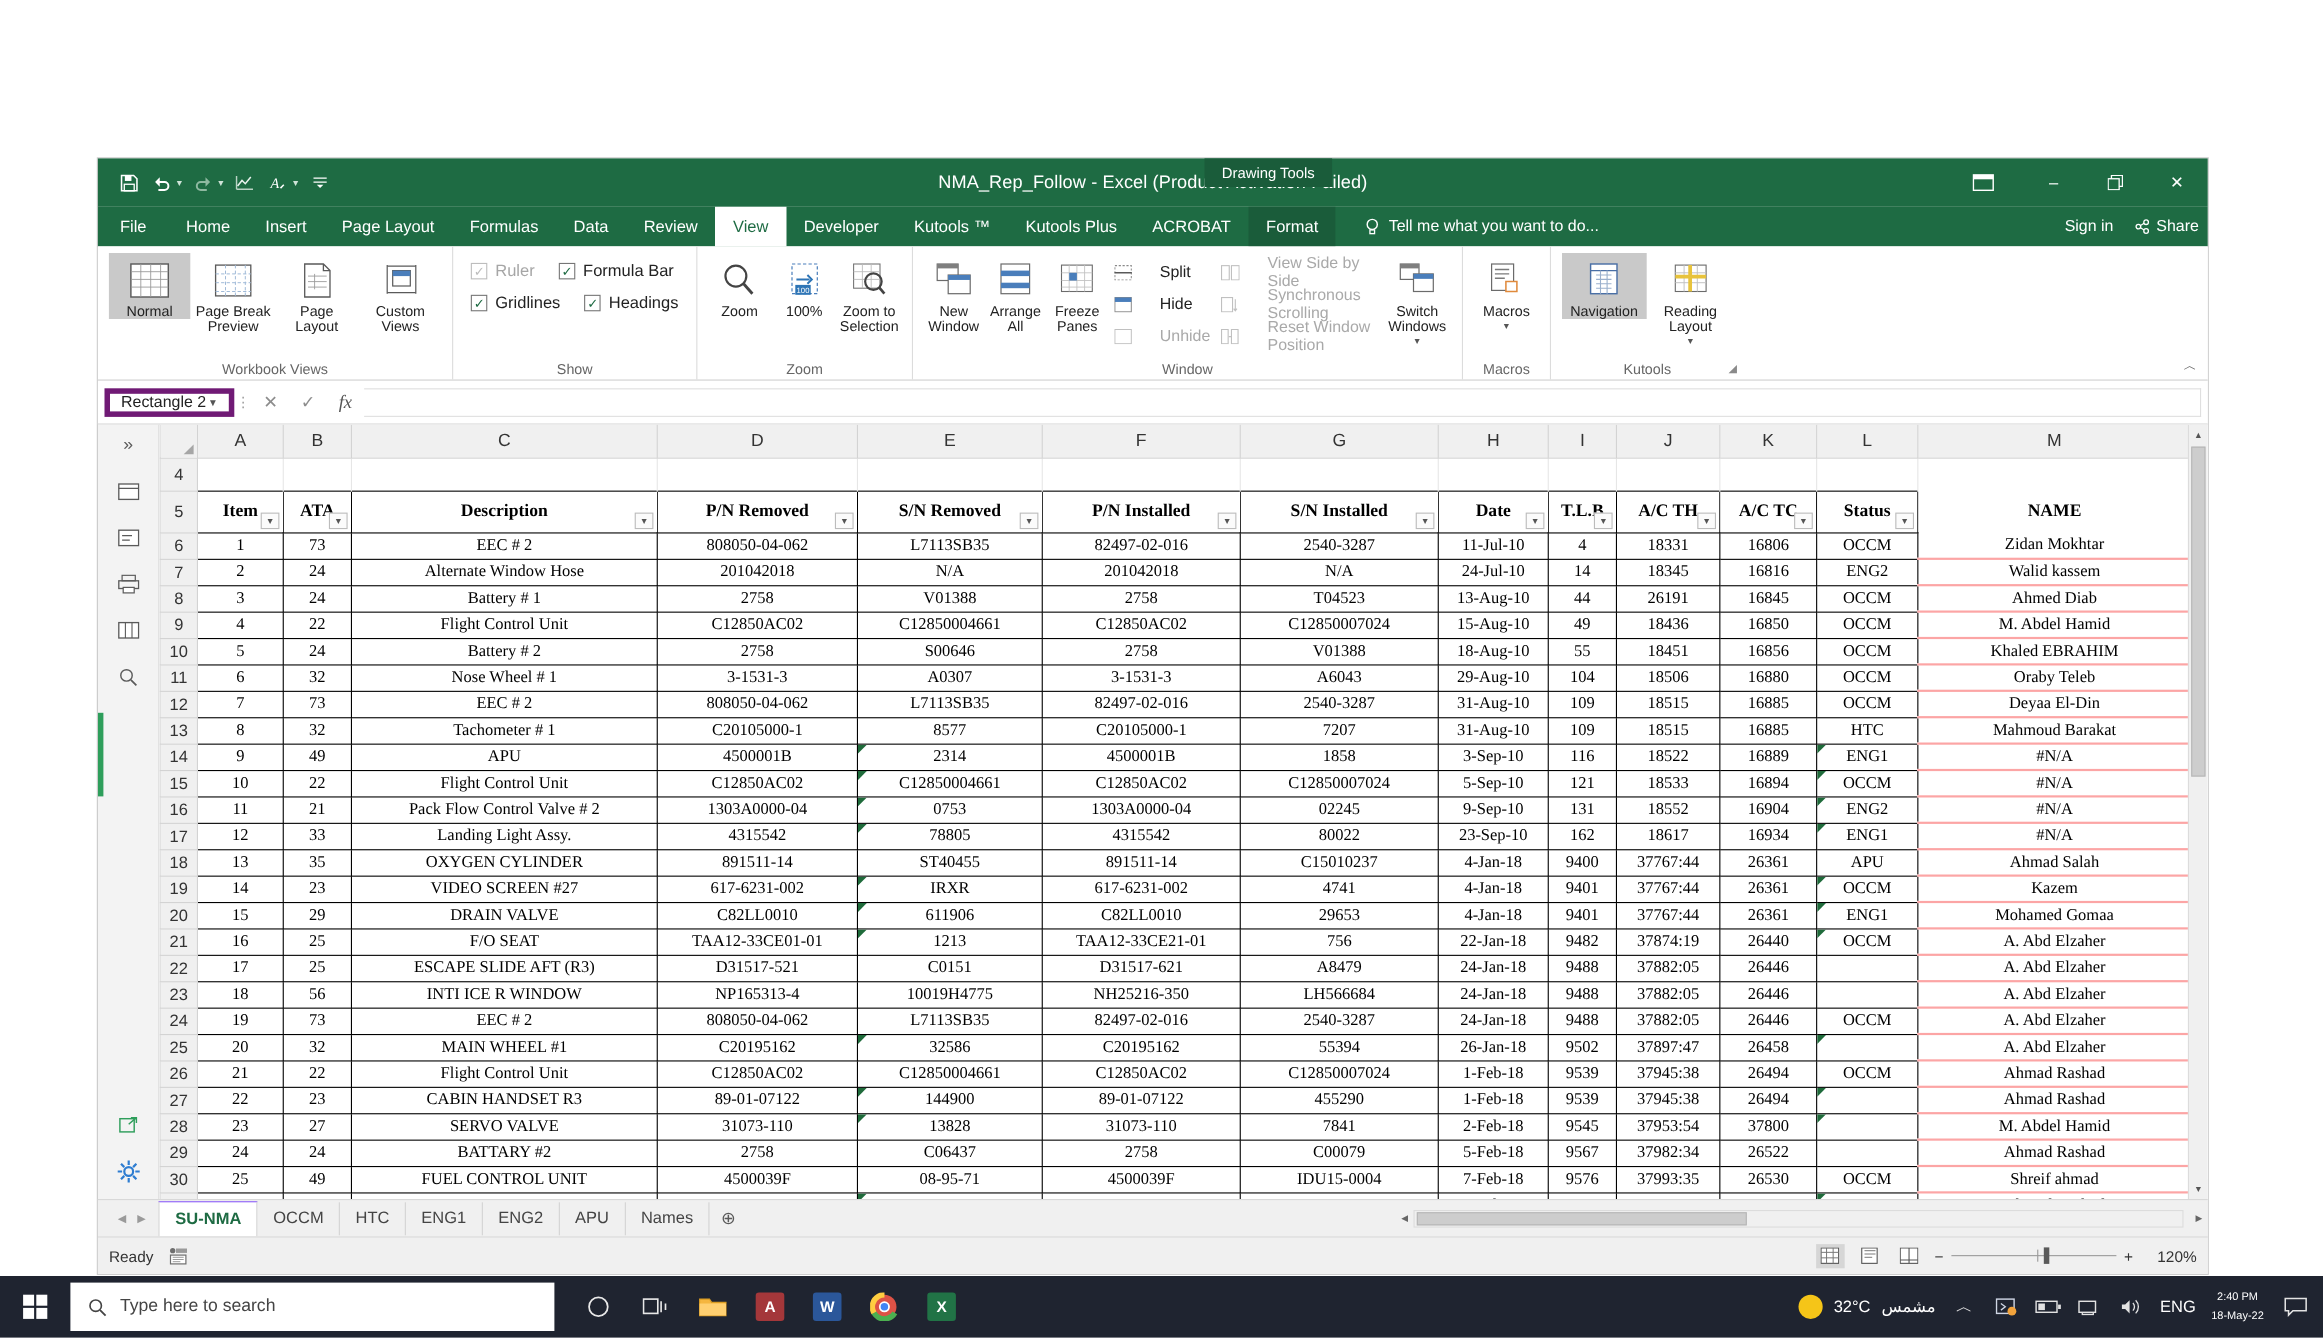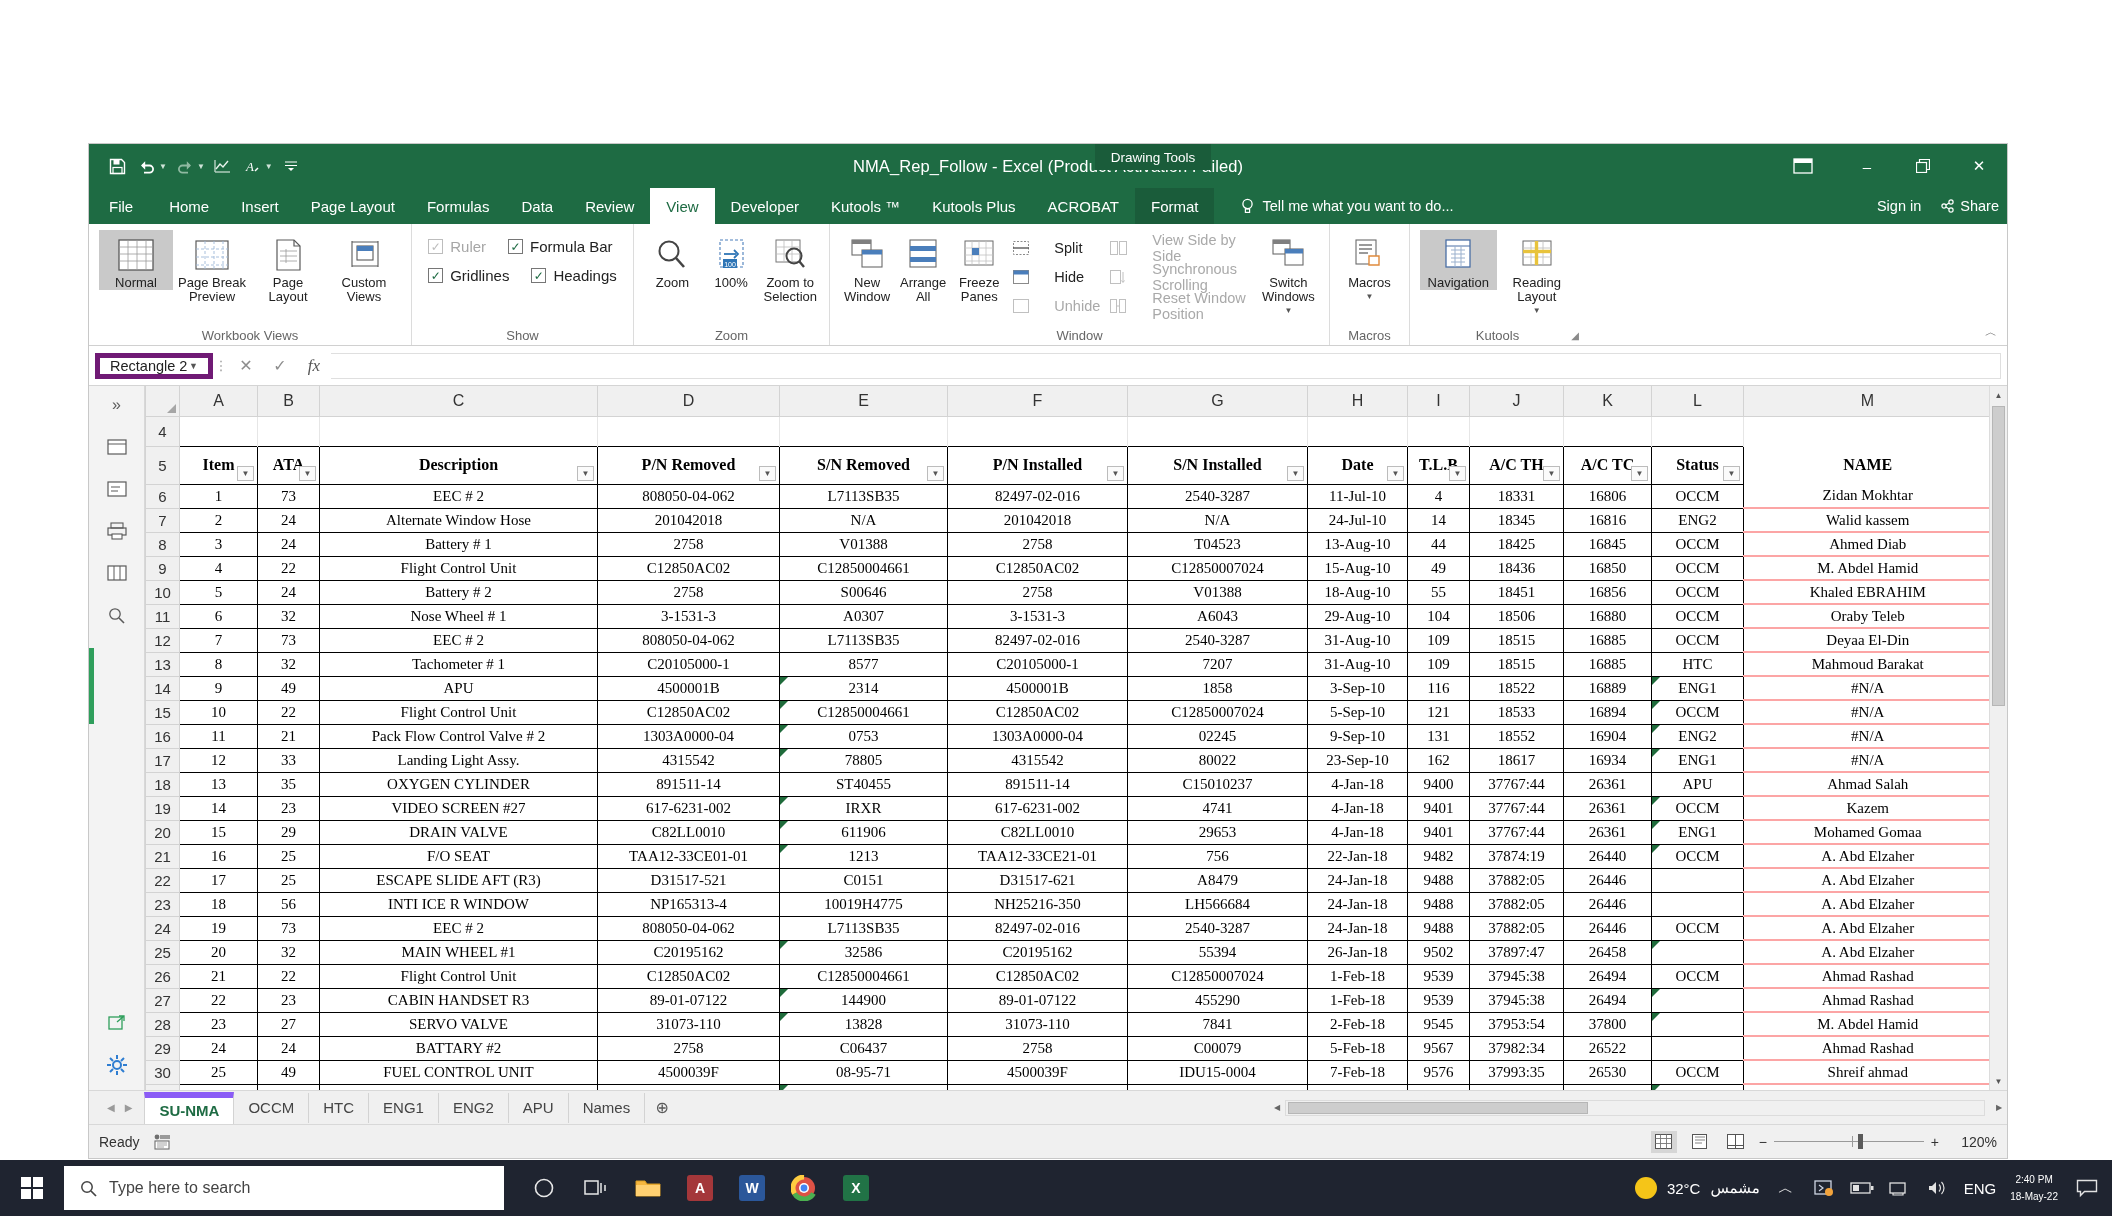--- a/index.html
+++ b/index.html
@@ -197,21 +197,21 @@
     height:34px; background:#f0f0f0; display:flex; align-items:center;
     border-top:1px solid #d8d8d8; flex:0 0 auto; padding-left:6px; gap:0;
   }
   .nav-arrows { display:flex; gap:10px; padding:0 12px; color:#9a9a9a; font-size:10px; }
   .stab {
     padding:0 14px; height:30px; display:flex; align-items:center;
     font-size:15px; color:#444; border-right:1px solid #d3d3d3;
   }
   .stab.active {
     background:#ffffff; color:#1e6b43; font-weight:bold;
-    border:1px solid #d3d3d3; border-top:6px solid #8b5cf6; border-bottom:none; height:32px;
+    border:1px solid #d3d3d3; border-top:1px solid #8b5cf6; border-bottom:none; height:32px;
   }
   .addsheet { width:34px; display:flex; align-items:center; justify-content:center; color:#5a5a5a; font-size:16px; }
   .sheetbar-right { margin-left:auto; display:flex; align-items:center; }
   .hsb-track {
     width:700px; height:16px; background:#f0f0f0; border:1px solid #dcdcdc; position:relative;
     margin-right:6px;
   }
   .hsb-thumb { position:absolute; left:2px; top:1px; width:300px; height:12px; background:#cdcdcd; border:1px solid #b6b6b6; }
   .hsb-arrow { width:16px; color:#666; font-size:8px; display:flex; align-items:center; justify-content:center; }
 
@@ -880,21 +880,21 @@
               <td class="cell">
                 <div class="cellwrap">T04523</div>
               </td>
               <td class="cell">
                 <div class="cellwrap">13-Aug-10</div>
               </td>
               <td class="cell">
                 <div class="cellwrap">44</div>
               </td>
               <td class="cell">
-                <div class="cellwrap">18425</div>
+                <div class="cellwrap">26191</div>
               </td>
               <td class="cell">
                 <div class="cellwrap">16845</div>
               </td>
               <td class="cell">
                 <div class="cellwrap">OCCM</div>
               </td>
               <td class="cell nameCol">
                 <div class="cellwrap">Ahmed Diab</div>
               </td>

